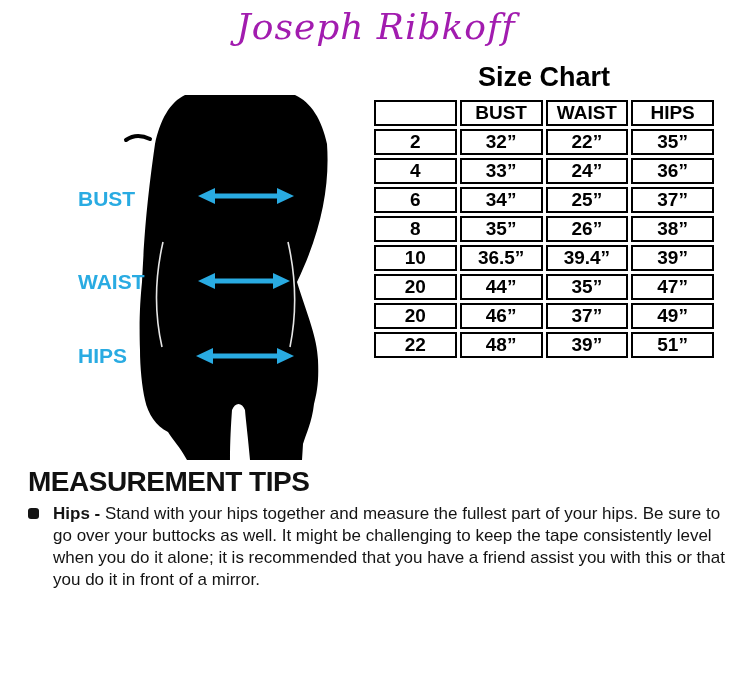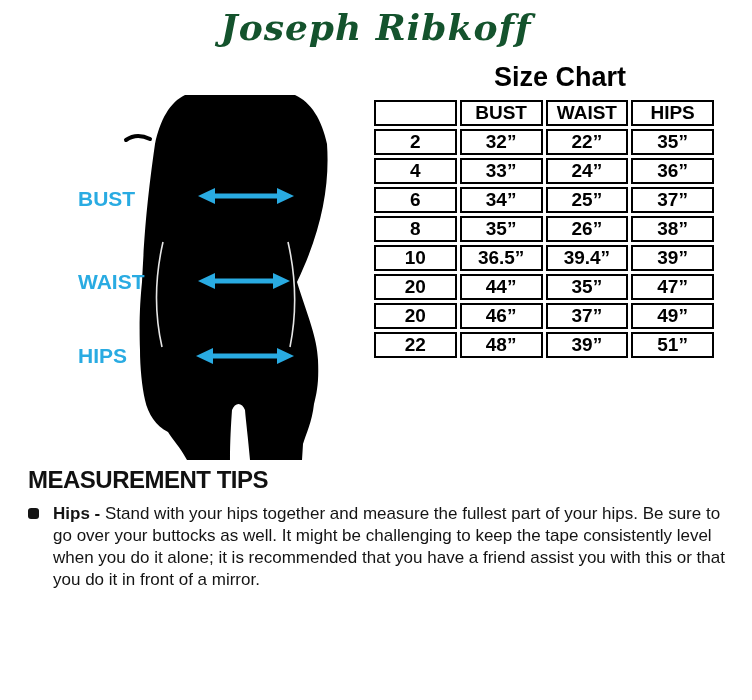--- a/index.html
+++ b/index.html
@@ -1,44 +1,44 @@
 <!DOCTYPE html>
 <html style="--accent: #29ABE2;"><head>
 <meta charset="utf-8">
 <style>
   html,body{margin:0;padding:0;background:#fff;}
   .page{position:relative;width:752px;height:700px;background:#ffffff;overflow:hidden;
         font-family:"Liberation Sans",sans-serif;color:#111;}
 
   .logo{position:absolute;top:6px;left:0;width:100%;text-align:center;
-        font-family:"DejaVu Serif",serif;font-style:italic;font-weight:bold;
-        font-size:36px;color:#14532d;letter-spacing:1px;}
+        font-family:"DejaVu Serif",serif;font-style:italic;font-weight:normal;
+        font-size:36px;color:#a21caf;letter-spacing:1px;}
 
   .figure-svg{position:absolute;left:118px;top:92px;width:230px;height:372px;}
   .silhouette{fill:#000;}
   .hair-wisp{stroke:#000;stroke-width:4;fill:none;stroke-linecap:round;}
   .arm-slit{stroke:#fff;stroke-width:1.6;fill:none;opacity:.9;}
   .arrow-line{stroke:var(--accent,#29ABE2);stroke-width:5;}
   .arrow-head{fill:var(--accent,#29ABE2);}
 
   .meas-label{position:absolute;font-size:21px;font-weight:bold;color:var(--accent,#29ABE2);
               letter-spacing:0px;}
   .lbl-bust{left:78px;top:187px;}
   .lbl-waist{left:78px;top:270px;}
   .lbl-hips{left:78px;top:344px;}
 
-  .size-title{position:absolute;left:387px;top:62px;width:346px;text-align:center;
+  .size-title{position:absolute;left:371px;top:62px;width:346px;text-align:center;
               font-size:27px;font-weight:bold;color:#000;}
 
   table.size-chart{position:absolute;left:371px;top:97px;width:346px;
                    border-collapse:separate;border-spacing:3px;table-layout:fixed;}
   .size-chart th,.size-chart td{border:2.5px solid #000;text-align:center;vertical-align:middle;
                    font-weight:bold;font-size:19px;height:22px;padding:0;background:#fff;color:#000;}
 
-  .tips-heading{position:absolute;left:28px;top:466px;font-size:24px;font-weight:bold;
+  .tips-heading{position:absolute;left:28px;top:466px;font-size:28px;font-weight:bold;
                 color:#111;letter-spacing:-0.5px;}
   .tips{position:absolute;left:28px;top:503px;width:712px;}
   .tip{display:flex;gap:14px;margin-bottom:11px;font-size:17px;line-height:22px;color:#141414;}
   .bullet{flex:0 0 auto;width:11px;height:11px;background:#141414;border-radius:3px;margin-top:5px;}
   .tip-text b{font-weight:bold;}
 </style>
 </head>
 <body>
 
 <div class="page">

